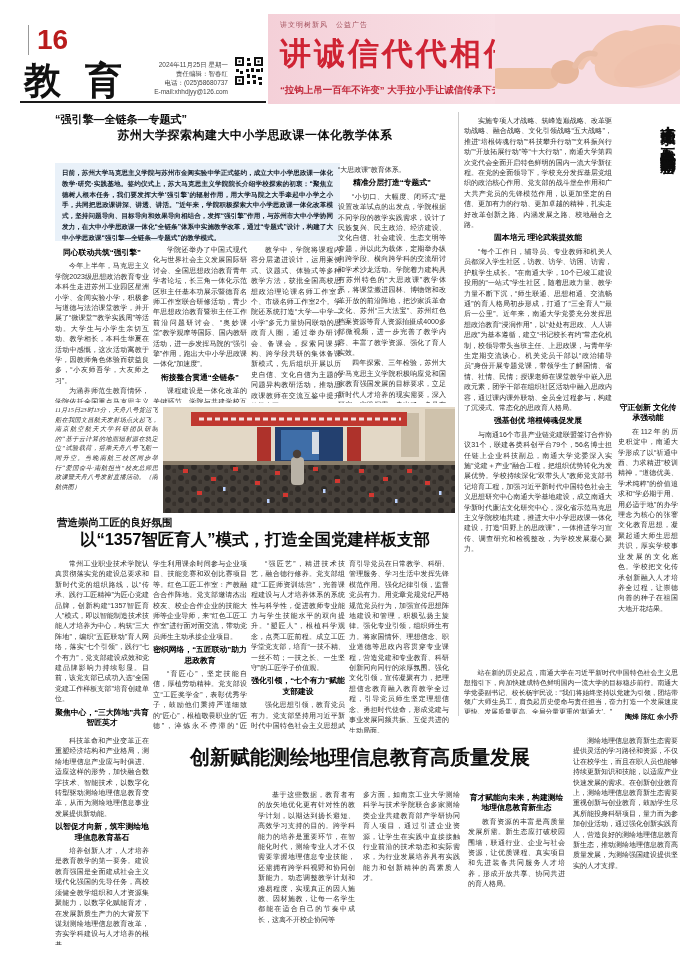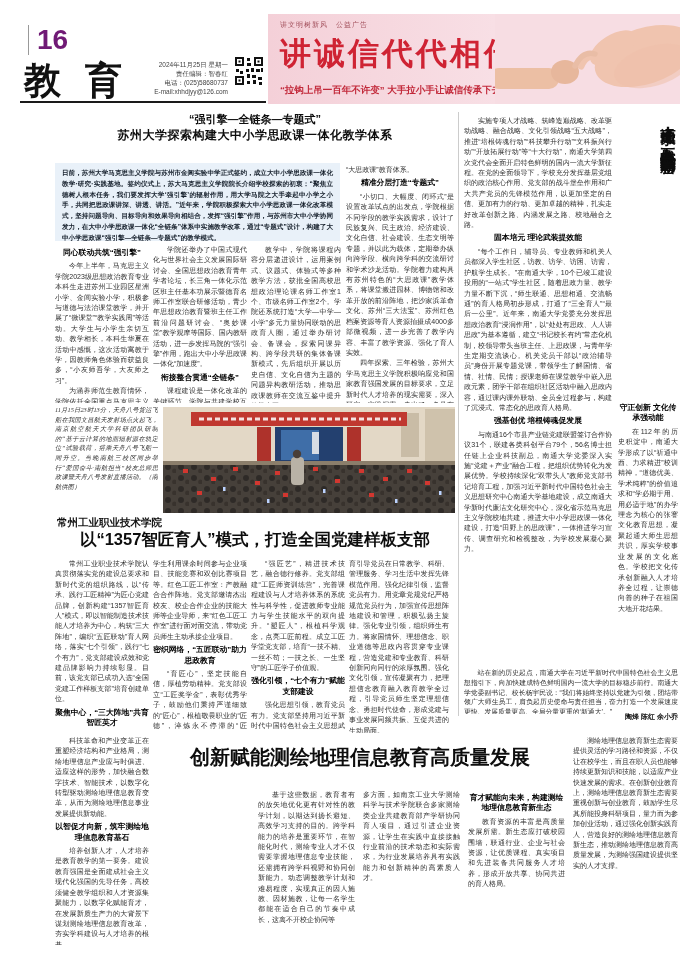--- a/index.html
+++ b/index.html
@@ -3,46 +3,46 @@
 <meta charset="utf-8">
 <style>
   html,body{margin:0;padding:0;background:#e9e9e9;}
   #page{position:relative;width:680px;height:959px;background:#ffffff;margin:0 auto;overflow:hidden;
         font-family:"Liberation Sans",sans-serif;color:#2e2e2e;}
   
   #masthead-logo{position:absolute;left:20px;top:24px;display:flex;align-items:center;}
   #logo-script{font-family:"Liberation Serif",serif;font-style:italic;font-weight:bold;
                font-size:27px;color:#c3272b;letter-spacing:1px;}
   #logo-divider{width:1px;height:30px;background:#999;margin:0 8px;}
-  #page-number{font-size:28px;font-weight:bold;color:#701a75;}
+  #page-number{font-size:28px;font-weight:bold;color:#b91c1c;}
   #section-title{position:absolute;left:24px;top:56px;font-size:37px;font-weight:700;color:#111;letter-spacing:24px;}
   #date-block{position:absolute;left:126px;top:60px;width:102px;text-align:right;
               font-size:6.5px;line-height:9px;color:#444;}
   #qr{position:absolute;left:234px;top:56px;width:30px;height:30px;}
   #masthead-rule{position:absolute;left:20px;top:101px;width:246px;height:2px;background:#1a1a1a;}
   
   #banner{position:absolute;left:268px;top:14px;width:412px;height:90px;
           background:linear-gradient(90deg,#f4d0d8 0%,#f8dfe5 55%,#f9e4e8 100%);overflow:hidden;}
   #banner-eyebrow{position:absolute;left:12px;top:6px;font-size:7px;color:#a4525e;letter-spacing:1px;}
   #banner-title{position:absolute;left:12px;top:19px;font-size:31px;font-weight:900;color:#cf2333;letter-spacing:3px;}
   #banner-subtitle{position:absolute;left:12px;bottom:7px;font-size:9.5px;font-weight:bold;color:#c2293a;}
   #banner-photo{position:absolute;right:0;top:0;width:185px;height:90px;}
   
   .col{position:absolute;font-size:7px;line-height:10.4px;text-align:justify;color:#2e2e2e;overflow:hidden;}
   .col p{margin:0;text-indent:2em;}
   .subhead{font-weight:bold;text-align:center;font-size:7.8px;color:#000;margin:3px 0;text-indent:0;}
   .kicker{position:absolute;font-weight:bold;color:#111;}
   .headline{position:absolute;text-align:center;font-weight:900;color:#0d0d0d;}
   .vrule{position:absolute;width:1px;background:#ccc;}
   
-  #a1-kicker{left:55px;top:112px;width:400px;text-align:center;font-size:11px;}
+  #a1-kicker{left:55px;top:112px;width:400px;text-align:left;font-size:11px;}
   #a1-title{left:55px;top:127px;width:400px;font-size:12px;letter-spacing:.5px;}
   #a1-lede{left:55px;top:163px;width:285px;height:78px;background:#e9f1f9;box-sizing:border-box;
            padding:5px 7px;font-size:6.6px;line-height:10.8px;font-weight:600;color:#16202c;}
-  #a1-col4{left:346px;top:165px;width:108px;height:238px;}
+  #a1-col4{left:338px;top:165px;width:108px;height:238px;}
   #a1-col1{left:55px;top:245px;width:94px;height:158px;}
   #a1-col2{left:153px;top:245px;width:94px;height:158px;}
   #a1-col3{left:251px;top:245px;width:90px;height:158px;}
   
   #news-photo{position:absolute;left:163px;top:407px;width:292px;height:106px;}
   #photo-caption{left:55px;top:405px;width:103px;height:112px;font-size:6.3px;line-height:9.6px;
                  font-family:"Liberation Serif",serif;font-style:italic;color:#333;}
   
   #cz-kicker{left:57px;top:516px;font-size:10.5px;}
   #cz-title{left:55px;top:529px;width:400px;font-size:16.5px;}
@@ -214,21 +214,21 @@
   </div>
   <div class="col" id="nt-colB">
     <div class="subhead">守正创新 文化传承强动能</div>
     <p>在112年的历史积淀中，南通大学形成了以“祈通中西、力求精进”校训精神，“道德优美、学术纯粹”的价值追求和“学必期于用、用必适于地”的办学理念为核心的张謇文化教育思想，凝聚起通大师生思想共识，厚实学校事业发展的文化底色。学校把文化传承创新融入人才培养全过程，让崇德向善的种子在祖国大地开花结果。</p>
   </div>
   <div class="col" id="nt-closing">
     <p>站在新的历史起点，南通大学在习近平新时代中国特色社会主义思想指引下，向加快建成特色鲜明国内一流大学的目标稳步前行。南通大学党委副书记、校长杨宇民说：“我们将始终坚持以党建为引领，团结带领广大师生员工，肩负起历史使命与责任担当，奋力打造一个发展速度更快、发展质量更高、全局分量更重的‘新通大’。”</p>
   </div>
   <div id="nt-byline">陶烽 陈红 余小乔</div>
 
-  <div class="kicker" id="cz-kicker">常州工业职业技术学院</div>
+  <div class="kicker" id="cz-kicker">营造崇尚工匠的良好氛围</div>
   <div class="headline" id="cz-title">以“1357智匠育人”模式，打造全国党建样板支部</div>
   <div class="col" id="cz-col1">
     <p>常州工业职业技术学院认真贯彻落实党的建设总要求和新时代党的组织路线，以“传承、践行工匠精神”为匠心党建品牌，创新构建“1357智匠育人”模式，即以智能制造技术技能人才培养为中心，构筑“三大阵地”，编织“五匠联动”育人网络，落实“七个引领”，践行“七个有力”，党支部建设成效和党建品牌影响力持续彰显。目前，该党支部已成功入选“全国党建工作样板支部”培育创建单位。</p>
     <div class="subhead">聚焦中心，“三大阵地”共育智匠英才</div>
     <p>精车优工作室：工匠文化传承阵地，培养具有“工匠精神”的师资队伍，定期举办培训交流，引导</p>
   </div>
   <div class="col" id="cz-col2">
     <p style="text-indent:0">学生利用课余时间参与企业项目、技能竞赛和双创比赛项目等。红色工匠工作室：产教融合合作阵地。党支部邀请杰出校友、校企合作企业的技能大师等企业导师，来“红色工匠工作室”进行面对面交流，带动党员师生主动承接企业项目。</p>
     <div class="subhead">密织网络，“五匠联动”助力思政教育</div>
     <p>“育匠心”，坚定技能自信，厚植劳动精神。党支部设立“工匠奖学金”，表彰优秀学子，鼓励他们秉持严谨细致的“匠心”，根植敬畏职业的“匠德”，淬炼永不停滞的“匠技”。“铸匠魂”，营造尊崇环境，培养工匠情怀，利用报刊、微视频等宣传阵地，将工匠团队、金牌教练、思政教师和优秀党员的先进事迹展示出来，营造崇尚工匠的良好氛围。</p>

